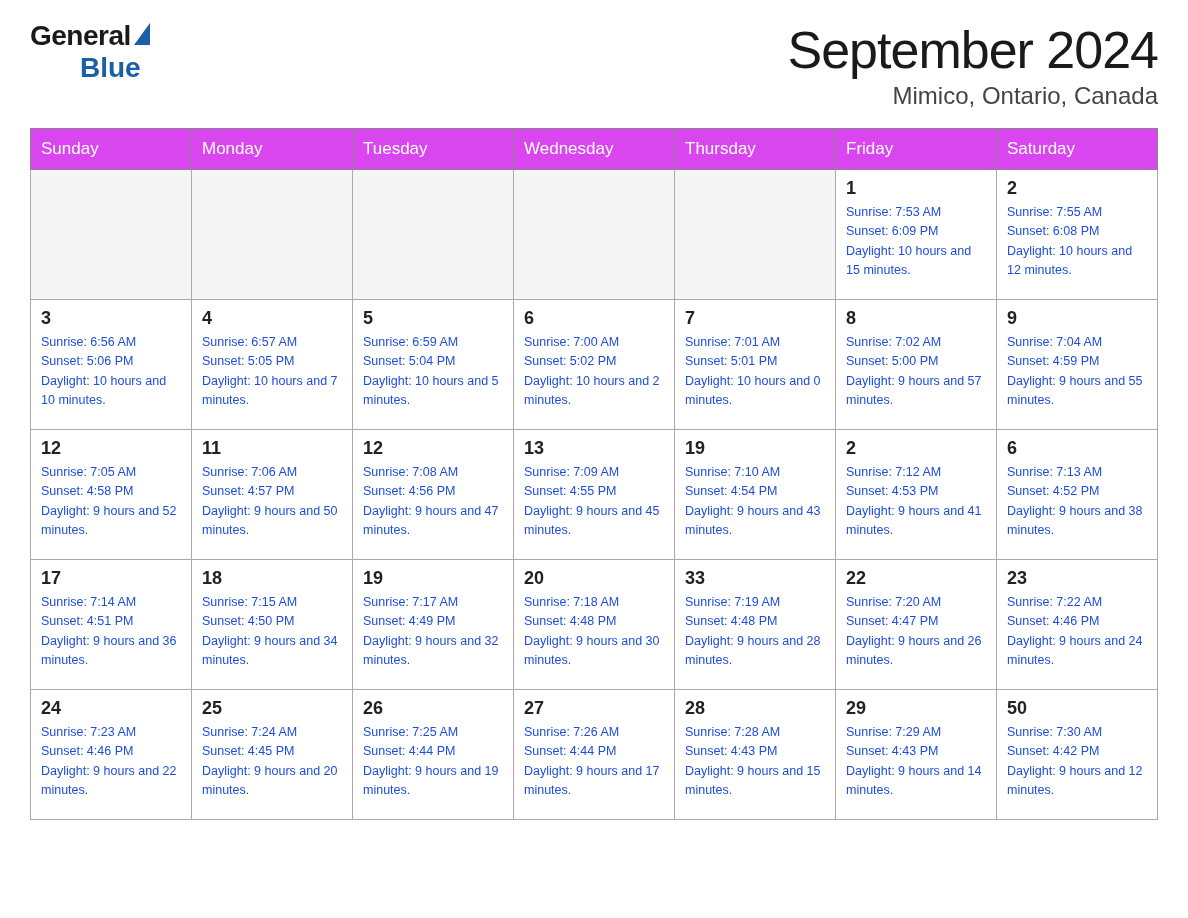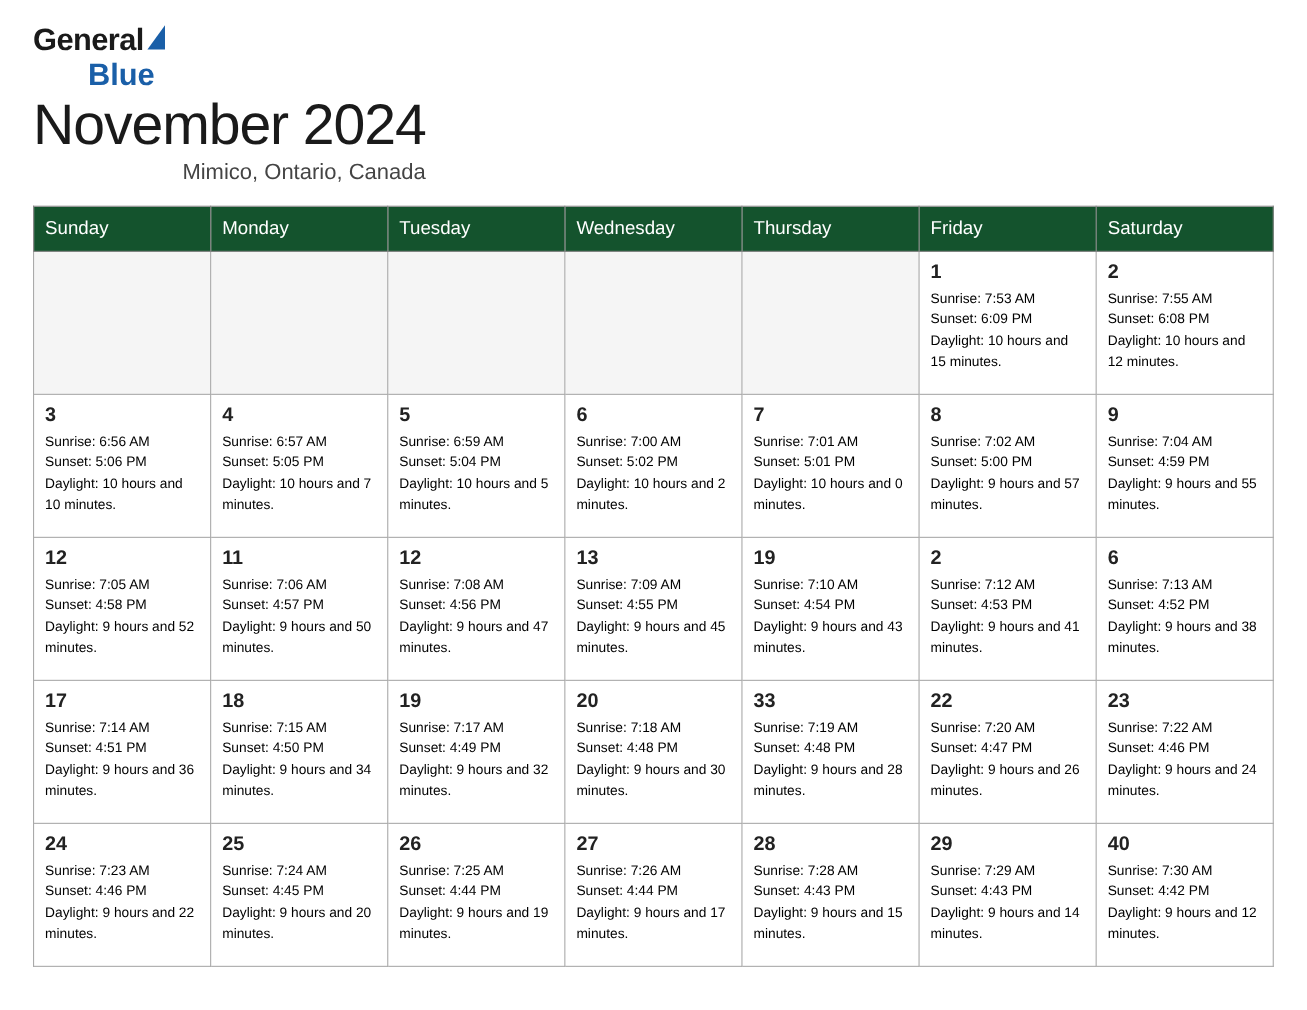--- a/index.html
+++ b/index.html
@@ -9,21 +9,20 @@
       color: #222;
       width: 1188px;
       min-height: 918px;
       padding: 20px 30px;
     }
     .header {
       display: flex;
       justify-content: space-between;
       align-items: flex-start;
       margin-bottom: 18px;
-      flex-direction: column;
     }
     .logo {
       display: flex;
       flex-direction: column;
       align-items: flex-start;
     }
     .logo-top {
       display: flex;
       align-items: center;
     }
@@ -50,32 +49,32 @@
     .title-area {
       text-align: right;
     }
     .month-title {
       font-size: 52px;
       font-weight: 300;
       color: #1a1a1a;
       letter-spacing: -1px;
     }
     .location-title {
-      font-size: 20px;
+      font-size: 24px;
       color: #444;
       font-weight: 400;
       margin-top: 2px;
     }
     .calendar {
       width: 100%;
       border-collapse: collapse;
       border: 1px solid #888;
     }
     .calendar th {
-      background: #14532d;
+      background: #d946ef;
       color: #fff;
       font-size: 17px;
       font-weight: 400;
       padding: 10px 10px;
       border: 1px solid #888;
       text-align: left;
     }
     .calendar td {
       border: 1px solid #aaa;
       vertical-align: top;
@@ -88,40 +87,40 @@
       background: #f5f5f5;
     }
     .day-number {
       font-size: 18px;
       font-weight: 600;
       color: #222;
       margin-bottom: 4px;
     }
     .day-info {
       font-size: 12.5px;
-      color: #000000;
+      color: #1d4ed8;
       line-height: 1.55;
     }
   </style>
 </head>
 <body>
 
 <div class="header">
   <div class="logo">
   <div class="logo-top">
     <span class="logo-general">General</span>
         <span class="logo-triangle"></span>
   </div>
   <div style="display:flex;align-items:center;">
     <span style="font-size:28px;font-weight:bold;color:#1a1a1a;">&nbsp;&nbsp;&nbsp;&nbsp;&nbsp;</span>
     <span class="logo-bottom">Blue</span>
   </div>
 </div>
   <div class="title-area">
-    <div class="month-title">November 2024</div>
+    <div class="month-title">September 2024</div>
     <div class="location-title">Mimico, Ontario, Canada</div>
   </div>
 </div>
 
 <table class="calendar" id="cal-table">
   <thead id="cal-head">
       <tr>
         <th>Sunday</th>
         <th>Monday</th>
         <th>Tuesday</th>
@@ -256,18 +255,18 @@
         </td>
         <td>
           <div class="day-number">28</div>
           <div class="day-info">Sunrise: 7:28 AM<br>Sunset: 4:43 PM<br>Daylight: 9 hours and 15 minutes.</div>
         </td>
         <td>
           <div class="day-number">29</div>
           <div class="day-info">Sunrise: 7:29 AM<br>Sunset: 4:43 PM<br>Daylight: 9 hours and 14 minutes.</div>
         </td>
         <td>
-          <div class="day-number">40</div>
+          <div class="day-number">50</div>
           <div class="day-info">Sunrise: 7:30 AM<br>Sunset: 4:42 PM<br>Daylight: 9 hours and 12 minutes.</div>
         </td>
       </tr>
     </tbody>
 </table>
 
 </body></html>

